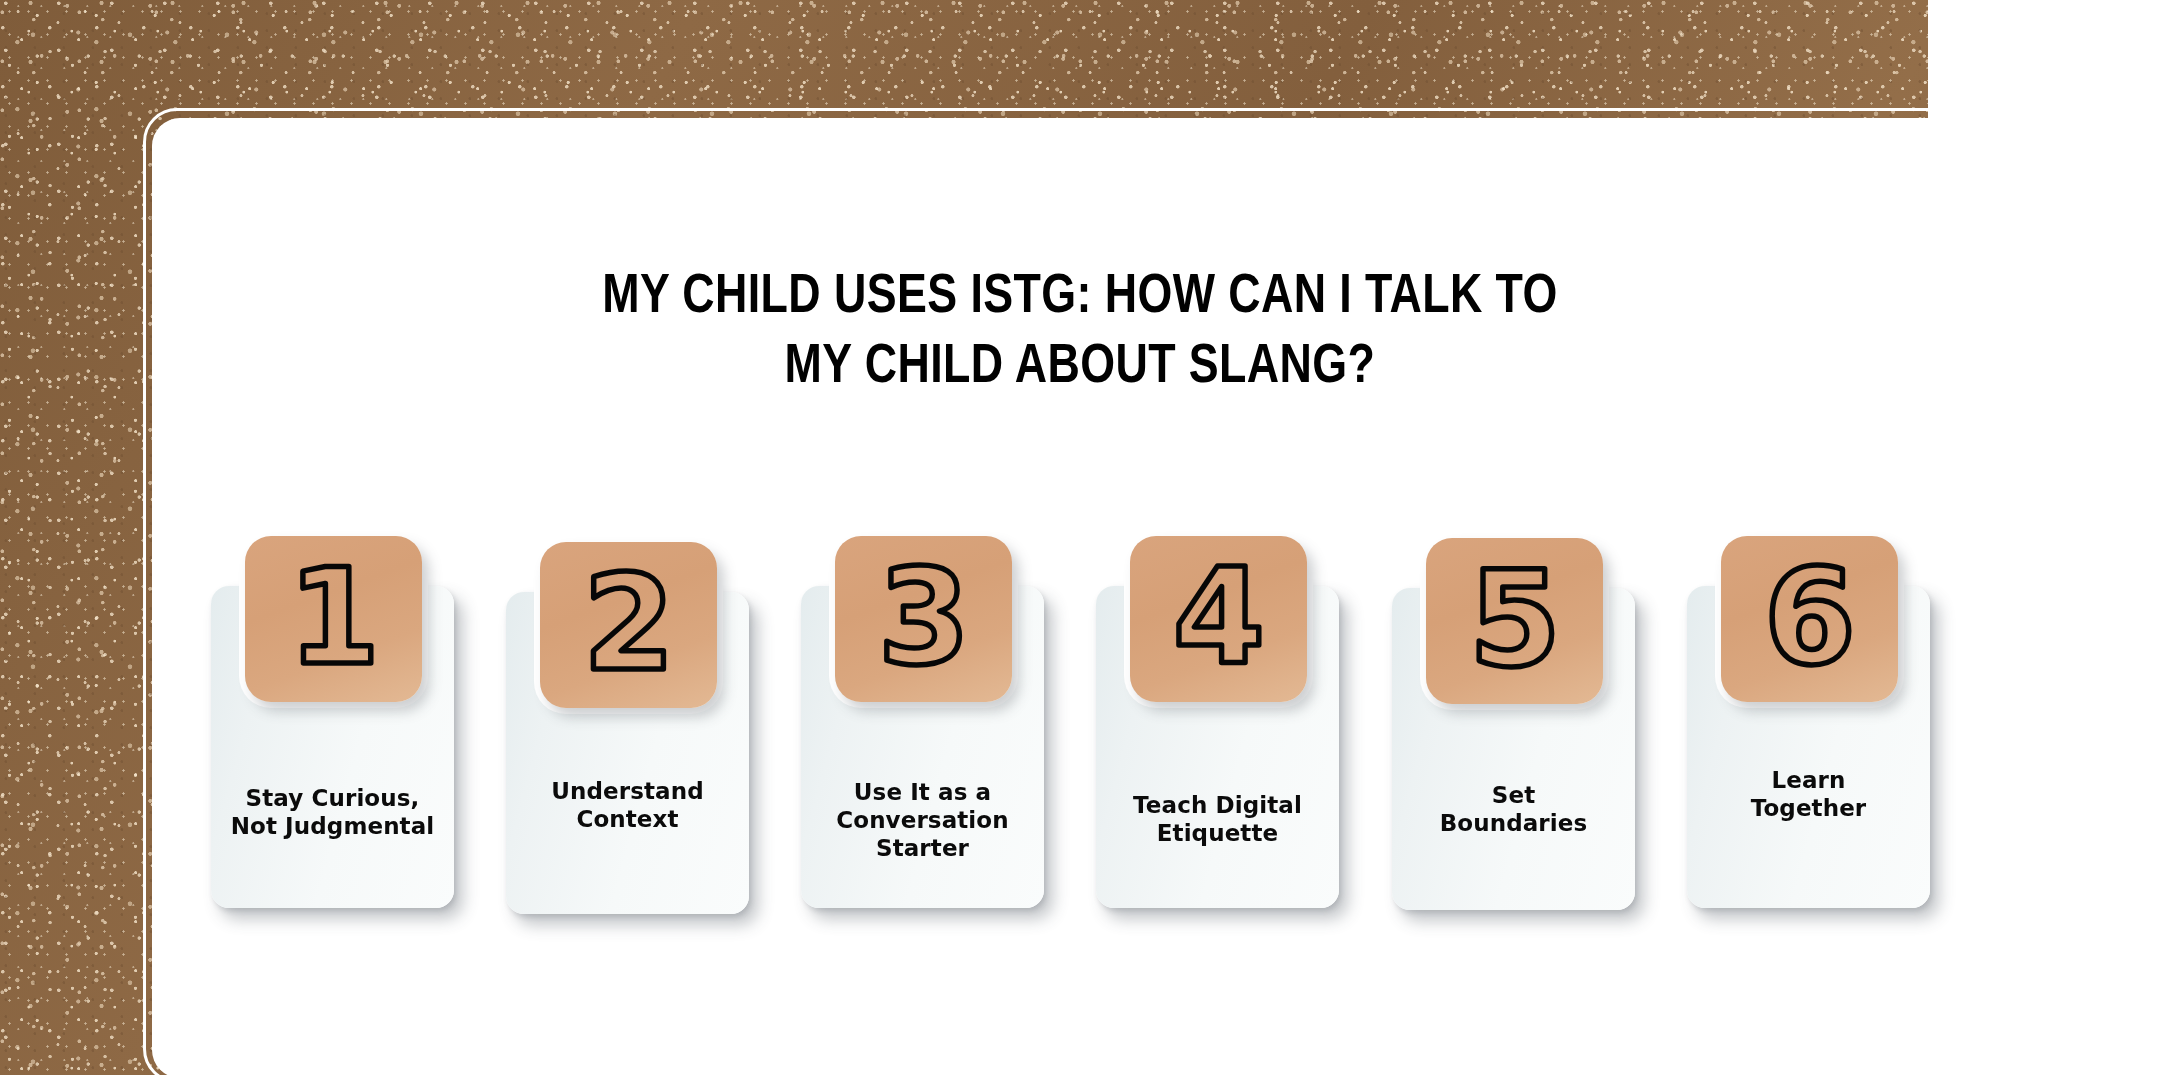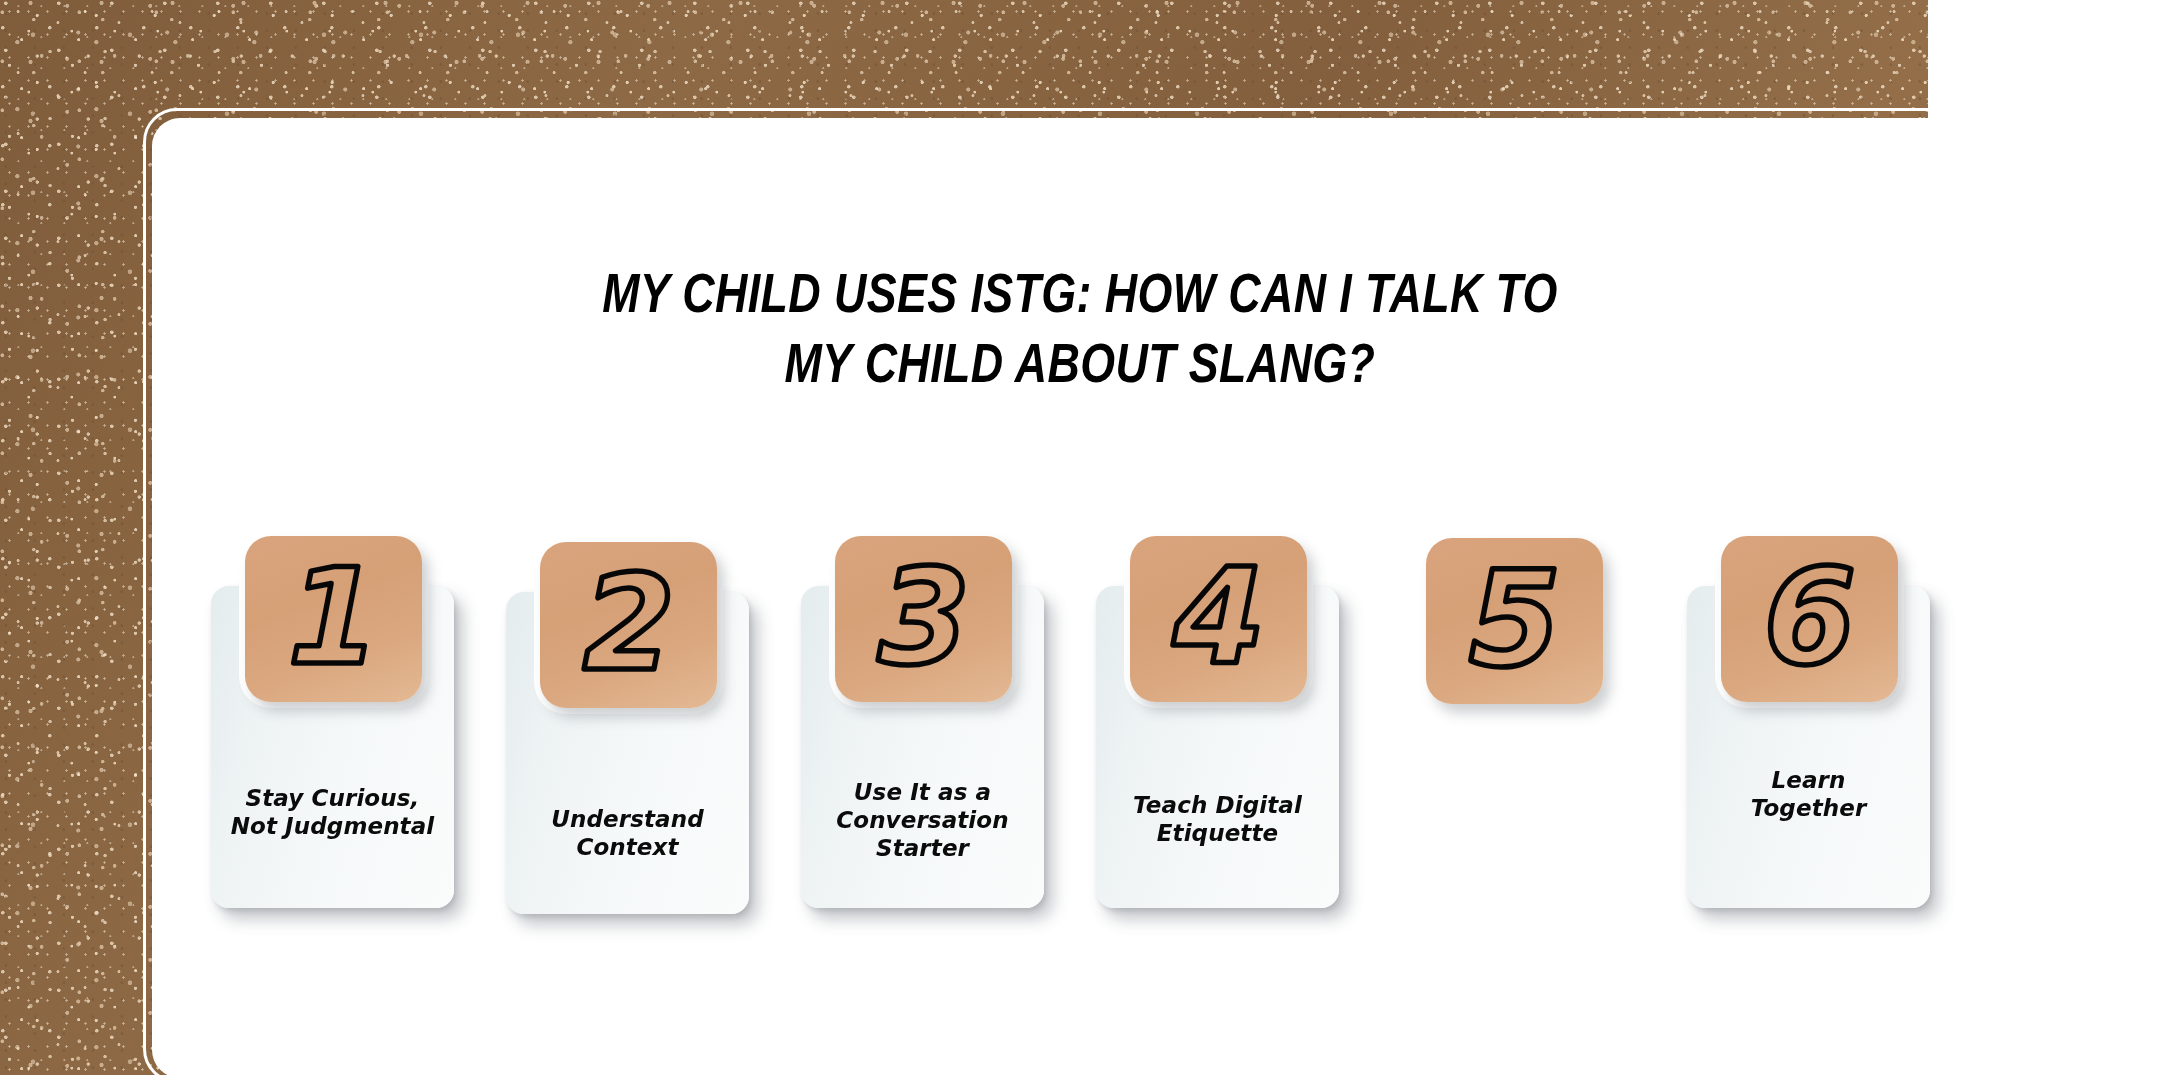--- a/index.html
+++ b/index.html
@@ -33,21 +33,20 @@
       radial-gradient(circle at 67% 51%,  rgba(247,231,206,.80) 0 1.1px, transparent 1.7px),
       radial-gradient(circle at 34% 44%,  rgba(222,200,170,.65) 0 2px,   transparent 2.6px),
       radial-gradient(circle at 91% 77%,  rgba(239,221,195,.74) 0 1.4px, transparent 2px),
       radial-gradient(circle at 3% 25%,   rgba(234,213,185,.70) 0 1.6px, transparent 2.1px),
       linear-gradient(118deg, #7F5C3A 0%, #8E6945 28%, #835F3D 55%, #936E49 78%, #825E3C 100%);
     background-size:
       53px 47px, 67px 61px, 71px 59px, 59px 67px, 83px 53px, 61px 73px,
       47px 59px, 79px 67px, 57px 49px, 73px 81px, 51px 63px, 89px 57px,
       63px 71px, 69px 53px, 43px 61px, 97px 79px, 55px 67px, 77px 49px,
       100% 100%;
-    font-style: italic;
   }
   
   #grain{
     position:absolute; inset:0; pointer-events:none;
     background-image:
       radial-gradient(circle at 50% 50%, rgba(250,238,216,.55) 0 .9px, transparent 1.4px),
       radial-gradient(circle at 20% 80%, rgba(108,76,48,.40)  0 1.1px, transparent 1.6px),
       radial-gradient(circle at 80% 20%, rgba(252,242,222,.45) 0 .8px, transparent 1.3px);
     background-size: 19px 23px, 29px 17px, 23px 31px;
   }
@@ -179,21 +178,21 @@
 Not Judgmental</div>
           </div>
           <div class="card-badge">
             <svg class="badge-num" viewBox="0 0 110 120">
               <text x="55" y="104" text-anchor="middle">1</text>
             </svg>
           </div>
         </div>
         <div class="card-slot" style="left: 295px; transform: translateY(6px);">
           <div class="card-body">
-            <div class="card-label" style="top: 185px; margin-top: 28px;">Understand
+            <div class="card-label" style="top: 185px;">Understand
 Context</div>
           </div>
           <div class="card-badge">
             <svg class="badge-num" viewBox="0 0 110 120">
               <text x="55" y="104" text-anchor="middle">2</text>
             </svg>
           </div>
         </div>
         <div class="card-slot" style="left: 590px; transform: translateY(0px);">
           <div class="card-body">
@@ -212,20 +211,24 @@
             <div class="card-label" style="top: 205px;">Teach Digital
 Etiquette</div>
           </div>
           <div class="card-badge">
             <svg class="badge-num" viewBox="0 0 110 120">
               <text x="55" y="104" text-anchor="middle">4</text>
             </svg>
           </div>
         </div>
         <div class="card-slot" style="left: 1181px; transform: translateY(2px);">
+          <div class="card-body">
+            <div class="card-label" style="top: 193px;">Set
+Boundaries</div>
+          </div>
           <div class="card-badge">
             <svg class="badge-num" viewBox="0 0 110 120">
               <text x="55" y="104" text-anchor="middle">5</text>
             </svg>
           </div>
         </div>
         <div class="card-slot" style="left: 1476px; transform: translateY(0px);">
           <div class="card-body">
             <div class="card-label" style="top: 180px;">Learn
 Together</div>

